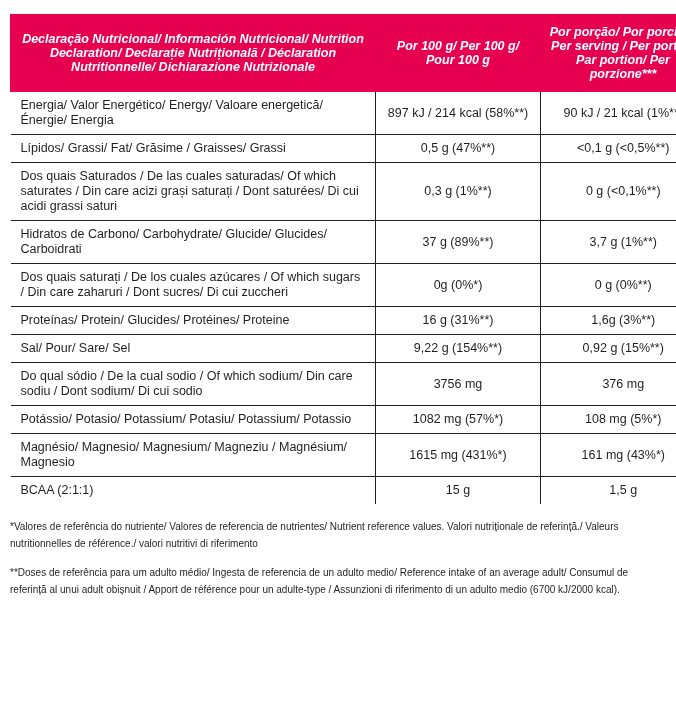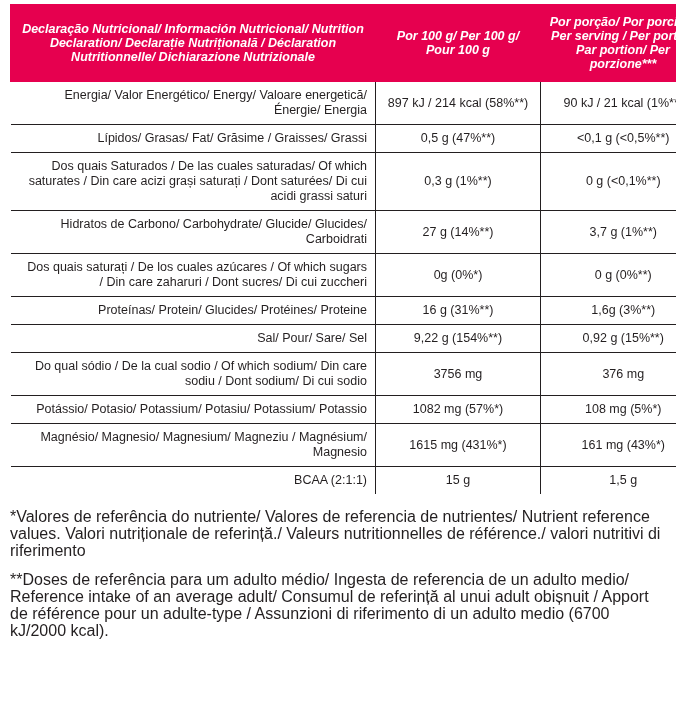--- a/index.html
+++ b/index.html
@@ -12,21 +12,21 @@
     height: 708px;
     font-family: "Liberation Sans", sans-serif;
     color: #231f20;
     overflow: hidden;
   }
   .sheet {
     position: relative;
     width: 676px;
     height: 526px;
     box-sizing: border-box;
-    padding: 4px 10px 0 10px;
+    padding: 14px 10px 0 10px;
   }
   table.nutrition {
     width: 656px;
     border-collapse: collapse;
     table-layout: fixed;
   }
   table.nutrition th, table.nutrition td {
     vertical-align: middle;
     padding: 0;
   }
@@ -45,38 +45,38 @@
   thead tr.header-row th.col-decl { width: 352px; }
   thead tr.header-row th.col-100  { width: 152px; }
   thead tr.header-row th.col-serv { width: 152px; }
 
   tbody td {
     border: 1px solid #231f20;
     font-size: 12.5px;
     line-height: 15px;
   }
   tbody td.label {
-    text-align: right;
+    text-align: left;
     padding: 6px 8px 6px 10px;
     border-left: 1px solid #231f20;
   }
   tbody td.value {
     text-align: center;
     padding: 6px 4px;
     white-space: nowrap;
   }
   
   tbody tr td:first-child { border-left: none; }
   tbody tr td:last-child { border-right: none; }
   tbody tr:last-child td { border-bottom: none; }
 
   .footnotes {
     width: 656px;
     margin-top: 14px;
-    font-size: 16px;
+    font-size: 10px;
     line-height: 17px;
     color: #231f20;
   }
   .footnotes p {
     margin: 0 0 12px 0;
   }
 </style>
 </head>
 <body>
 
@@ -90,32 +90,32 @@
         <th class="col-serv">Por porção/ Por porción/ Per serving / Per portie / Par portion/ Per porzione***</th>
       </tr>
     </thead>
     <tbody>
       <tr>
         <td class="label">Energia/ Valor Energético/ Energy/ Valoare energetică/ Énergie/ Energia</td>
         <td class="value">897 kJ / 214 kcal (58%**)</td>
         <td class="value">90 kJ / 21 kcal (1%**)</td>
       </tr>
       <tr>
-        <td class="label">Lípidos/ Grasas/ Fat/ Grăsime / Graisses/ Grassi</td>
+        <td class="label">Lípidos/ Grassi/ Fat/ Grăsime / Graisses/ Grassi</td>
         <td class="value">0,5 g (47%**)</td>
         <td class="value">&lt;0,1 g (&lt;0,5%**)</td>
       </tr>
       <tr>
         <td class="label">Dos quais Saturados / De las cuales saturadas/ Of which saturates / Din care acizi grași saturați / Dont saturées/ Di cui acidi grassi saturi</td>
         <td class="value">0,3 g (1%**)</td>
         <td class="value">0 g (&lt;0,1%**)</td>
       </tr>
       <tr>
         <td class="label">Hidratos de Carbono/ Carbohydrate/ Glucide/ Glucides/ Carboidrati</td>
-        <td class="value">27 g (14%**)</td>
+        <td class="value">37 g (89%**)</td>
         <td class="value">3,7 g (1%**)</td>
       </tr>
       <tr>
         <td class="label">Dos quais saturați / De los cuales azúcares / Of which sugars / Din care zaharuri / Dont sucres/ Di cui zuccheri</td>
         <td class="value">0g (0%*)</td>
         <td class="value">0 g (0%**)</td>
       </tr>
       <tr>
         <td class="label">Proteínas/ Protein/ Glucides/ Protéines/ Proteine</td>
         <td class="value">16 g (31%**)</td>

